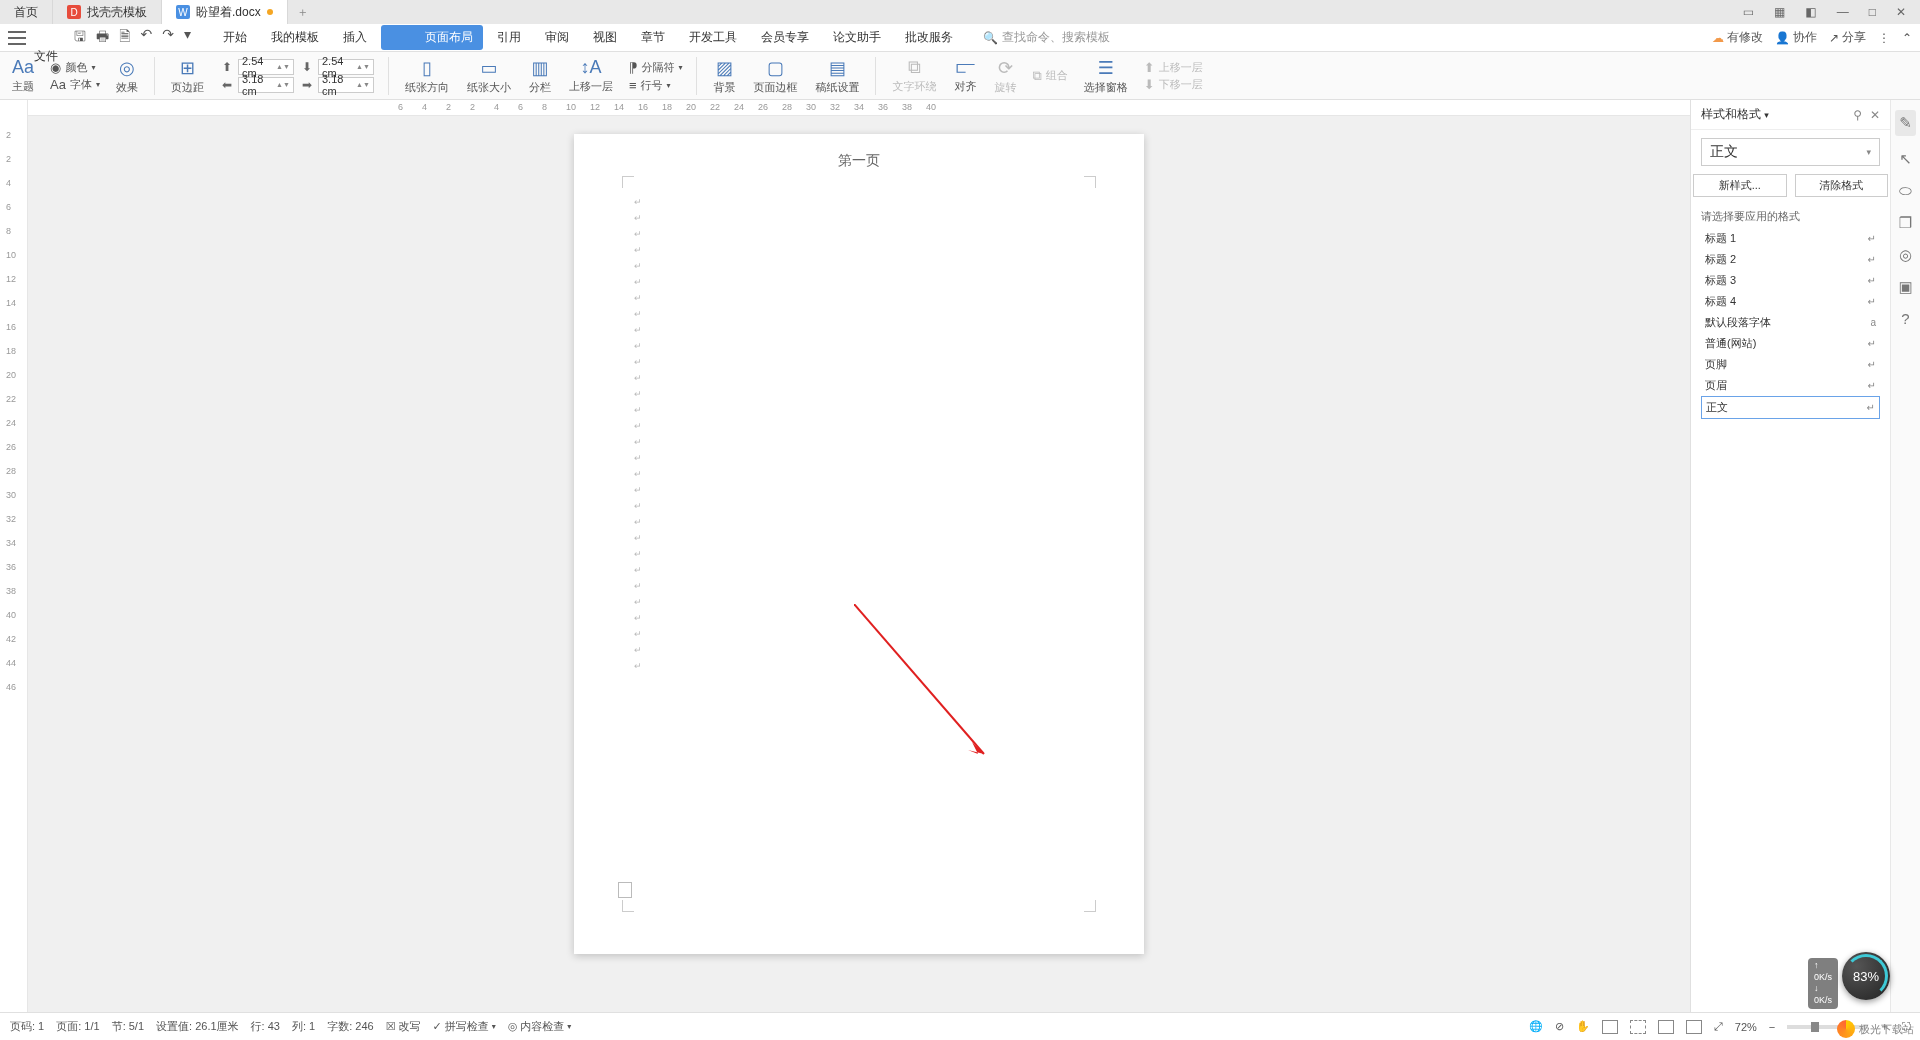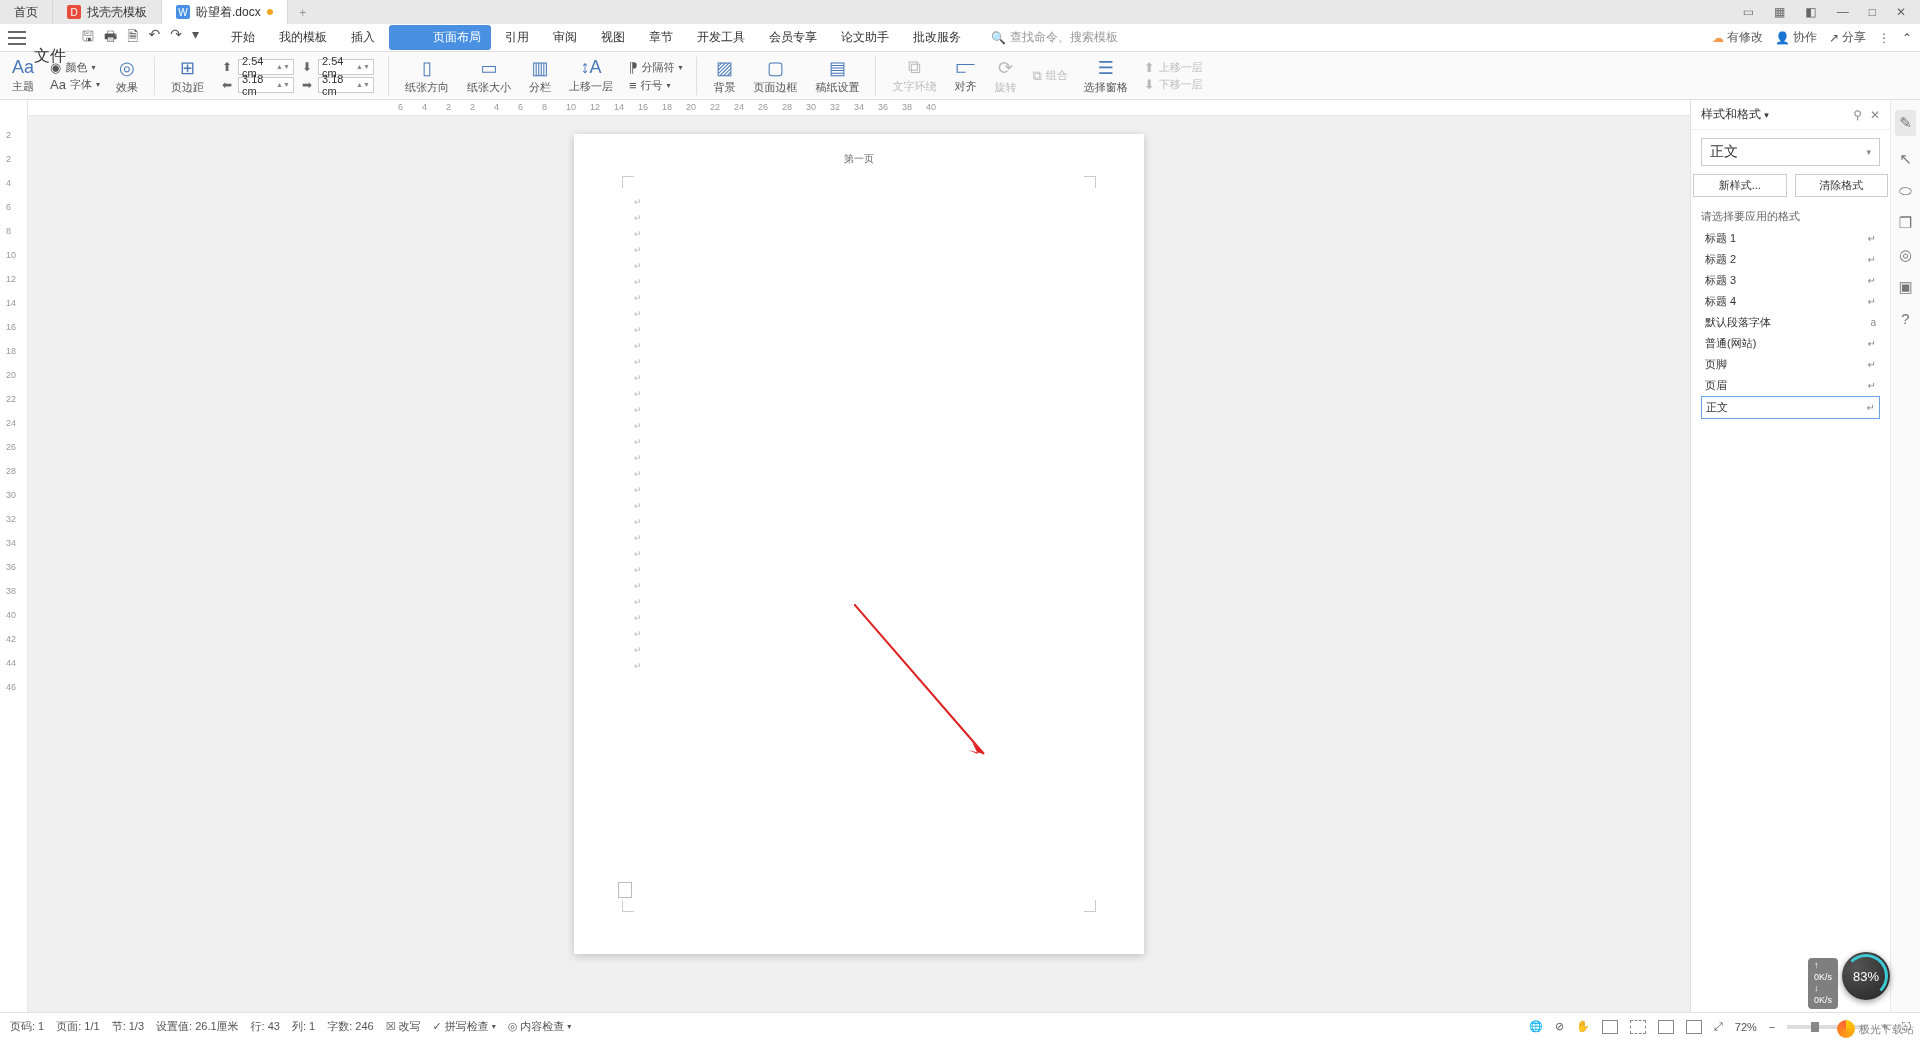--- a/index.html
+++ b/index.html
@@ -15,21 +15,21 @@
 .tab-add { width: 30px; display: flex; align-items: center; justify-content: center; color: #888; cursor: pointer; }
 .tabbar-spacer { flex: 1; }
 .window-ctrls { display: flex; align-items: center; gap: 12px; padding: 0 10px; color: #666; }
 .win-btn { cursor: pointer; padding: 2px 4px; }
 
 
 .menubar { height: 28px; display: flex; align-items: center; padding: 0 8px; gap: 8px; border-bottom: 1px solid #e0e0e0; }
 .menu-left { display: flex; align-items: center; gap: 8px; }
 .hamburger { width: 18px; height: 14px; display: flex; flex-direction: column; justify-content: space-between; cursor: pointer; }
 .hamburger span { height: 2px; background: #666; }
-.file-menu { font-size: 16px; cursor: pointer; margin-top: 37px; }
+.file-menu { font-size: 12px; cursor: pointer; margin-top: 37px; }
 .qat { display: flex; gap: 10px; margin-left: 8px; color: #555; }
 .qat-ico { cursor: pointer; font-size: 14px; }
 .tabs-ribbon { display: flex; gap: 4px; margin-left: 14px; }
 .rtab { padding: 4px 10px; font-size: 12px; cursor: pointer; border-radius: 3px; }
 .rtab.on { background: #4a90e2; color: #fff; padding-left: 44px; }
 .search-box { margin-left: 12px; display: flex; align-items: center; gap: 4px; color: #999; font-size: 12px; }
 .menubar-spacer { flex: 1; }
 .menu-right { display: flex; align-items: center; gap: 12px; color: #555; font-size: 12px; }
 .mr-item { display: flex; align-items: center; gap: 3px; cursor: pointer; }
 
@@ -52,21 +52,21 @@
 .mini-row.dim { color: #bbb; }
 
 
 .workarea { position: absolute; top: 100px; bottom: 28px; left: 0; right: 230px; background: #f0f0f0; display: flex; }
 .vruler { width: 28px; background: #fff; border-right: 1px solid #e6e6e6; position: relative; font-size: 9px; color: #999; }
 .vruler .tick { position: absolute; left: 6px; }
 .hruler { position: absolute; top: 0; left: 28px; right: 0; height: 16px; background: #fff; border-bottom: 1px solid #e6e6e6; font-size: 9px; color: #999; }
 .hruler .tick { position: absolute; top: 2px; }
 .canvas { position: absolute; top: 16px; left: 28px; right: 0; bottom: 0; overflow: auto; background: #f0f0f0; }
 .page { width: 570px; min-height: 820px; background: #fff; margin: 18px auto 30px; box-shadow: 0 2px 8px rgba(0,0,0,0.2); position: relative; padding: 60px 60px; }
-.page-header { position: absolute; top: 18px; left: 0; right: 0; text-align: center; font-size: 10px; color: #666; }
+.page-header { position: absolute; top: 18px; left: 0; right: 0; text-align: center; font-size: 14px; color: #666; }
 .corner { position: absolute; width: 12px; height: 12px; border-color: #ccc; border-style: solid; border-width: 0; }
 .corner.tl { top: 42px; left: 48px; border-top-width: 1px; border-left-width: 1px; }
 .corner.tr { top: 42px; right: 48px; border-top-width: 1px; border-right-width: 1px; }
 .corner.bl { bottom: 42px; left: 48px; border-bottom-width: 1px; border-left-width: 1px; }
 .corner.br { bottom: 42px; right: 48px; border-bottom-width: 1px; border-right-width: 1px; }
 .body-text { font-size: 10px; line-height: 1.6; color: #333; }
 .para-marks { font-size: 10px; color: #999; line-height: 1.6; }
 .para-marks div::after { content: "↵"; color: #bbb; font-size: 9px; }
 .page-ico { position: absolute; left: 44px; bottom: 56px; width: 14px; height: 16px; border: 1px solid #bbb; background: #fff; }
 .arrow { position: absolute; pointer-events: none; }
@@ -485,21 +485,21 @@
       <div class="style-item sel">
         <span>正文</span>
         <span class="style-mark">↵</span>
       </div>
     </div>
 </div>
 
 <div class="statusbar">
   <span class="sb-item">页码: 1</span>
   <span class="sb-item">页面: 1/1</span>
-  <span class="sb-item">节: 1/3</span>
+  <span class="sb-item">节: 5/1</span>
   <span class="sb-item">设置值: 26.1厘米</span>
   <span class="sb-item">行: 43</span>
   <span class="sb-item">列: 1</span>
   <span class="sb-item">字数: 246</span>
   <span class="sb-item">
       <span>☒</span>
       <span>改写</span>
     </span>
   <span class="sb-item">
       <span>✓</span>

